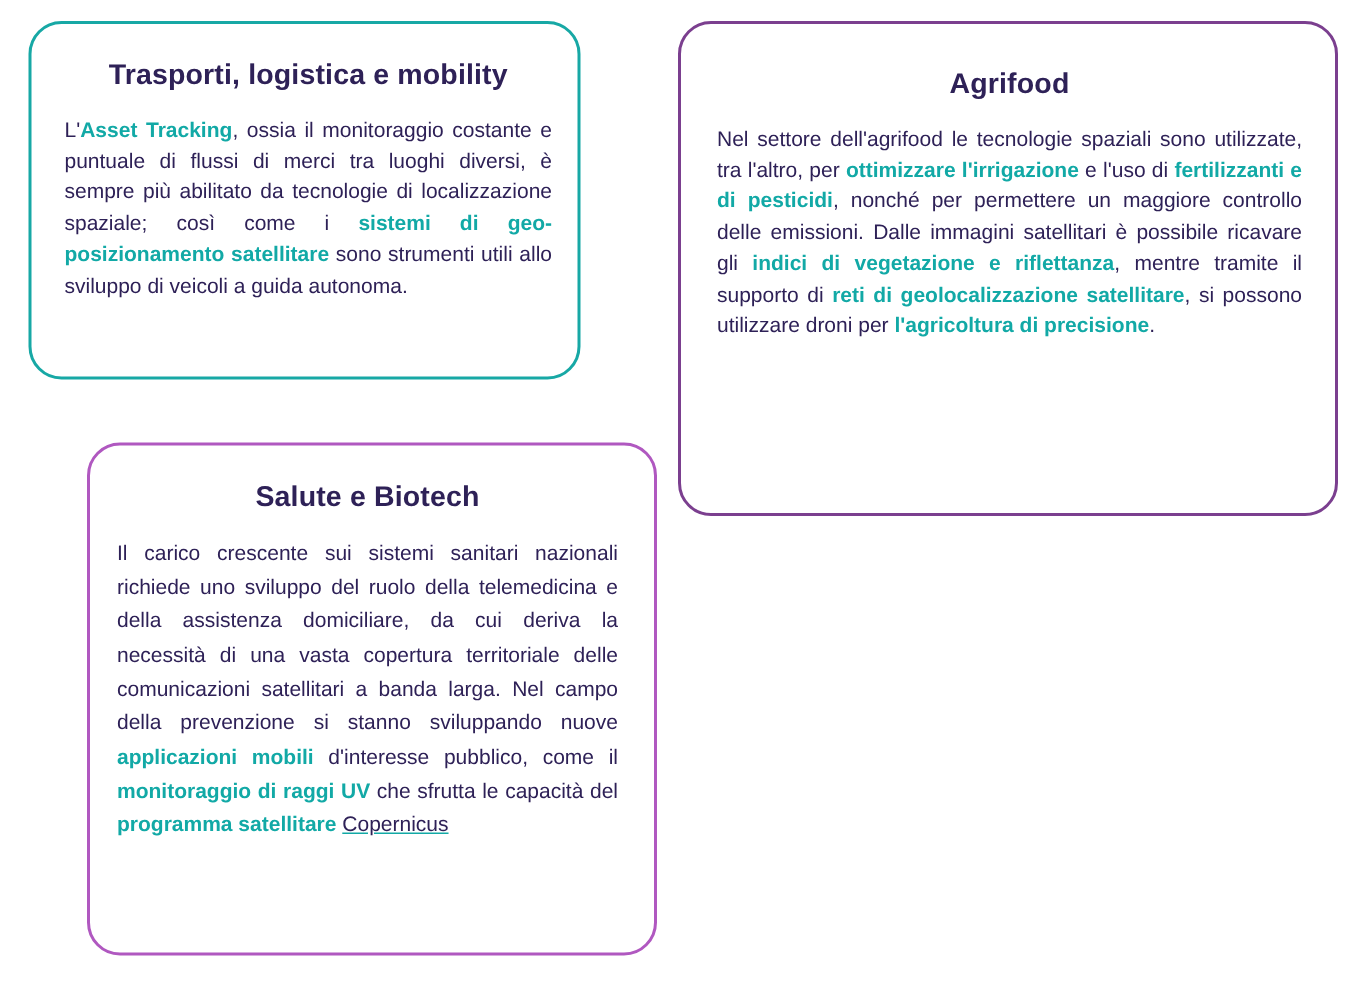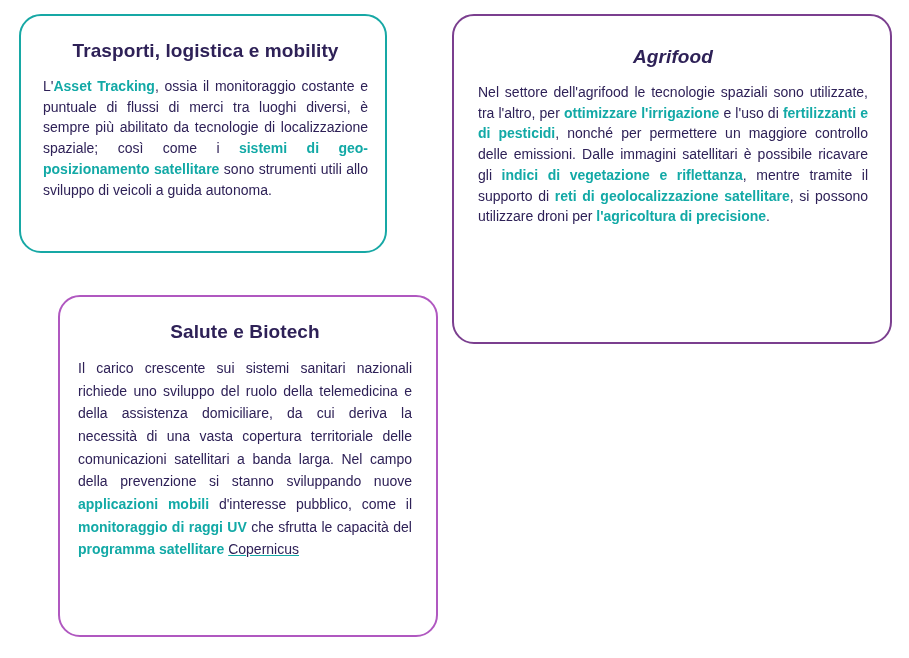--- a/index.html
+++ b/index.html
@@ -56,21 +56,21 @@
 
   
   #card-agrifood {
     left: 452px;
     top: 14px;
     width: 440px;
     height: 330px;
     border: 2.2px solid #7b3f8f;
     padding: 18px 22px 10px 24px;
   }
-  #card-agrifood .card-title { margin: 12px 0 14px 0; font-style: italic; }
+  #card-agrifood .card-title { margin: 12px 0 14px 0; }
 
   
   #card-health {
     left: 58px;
     top: 295px;
     width: 380px;
     height: 342px;
     border: 2.2px solid #b058c0;
     padding: 16px 24px 10px 18px;
   }

